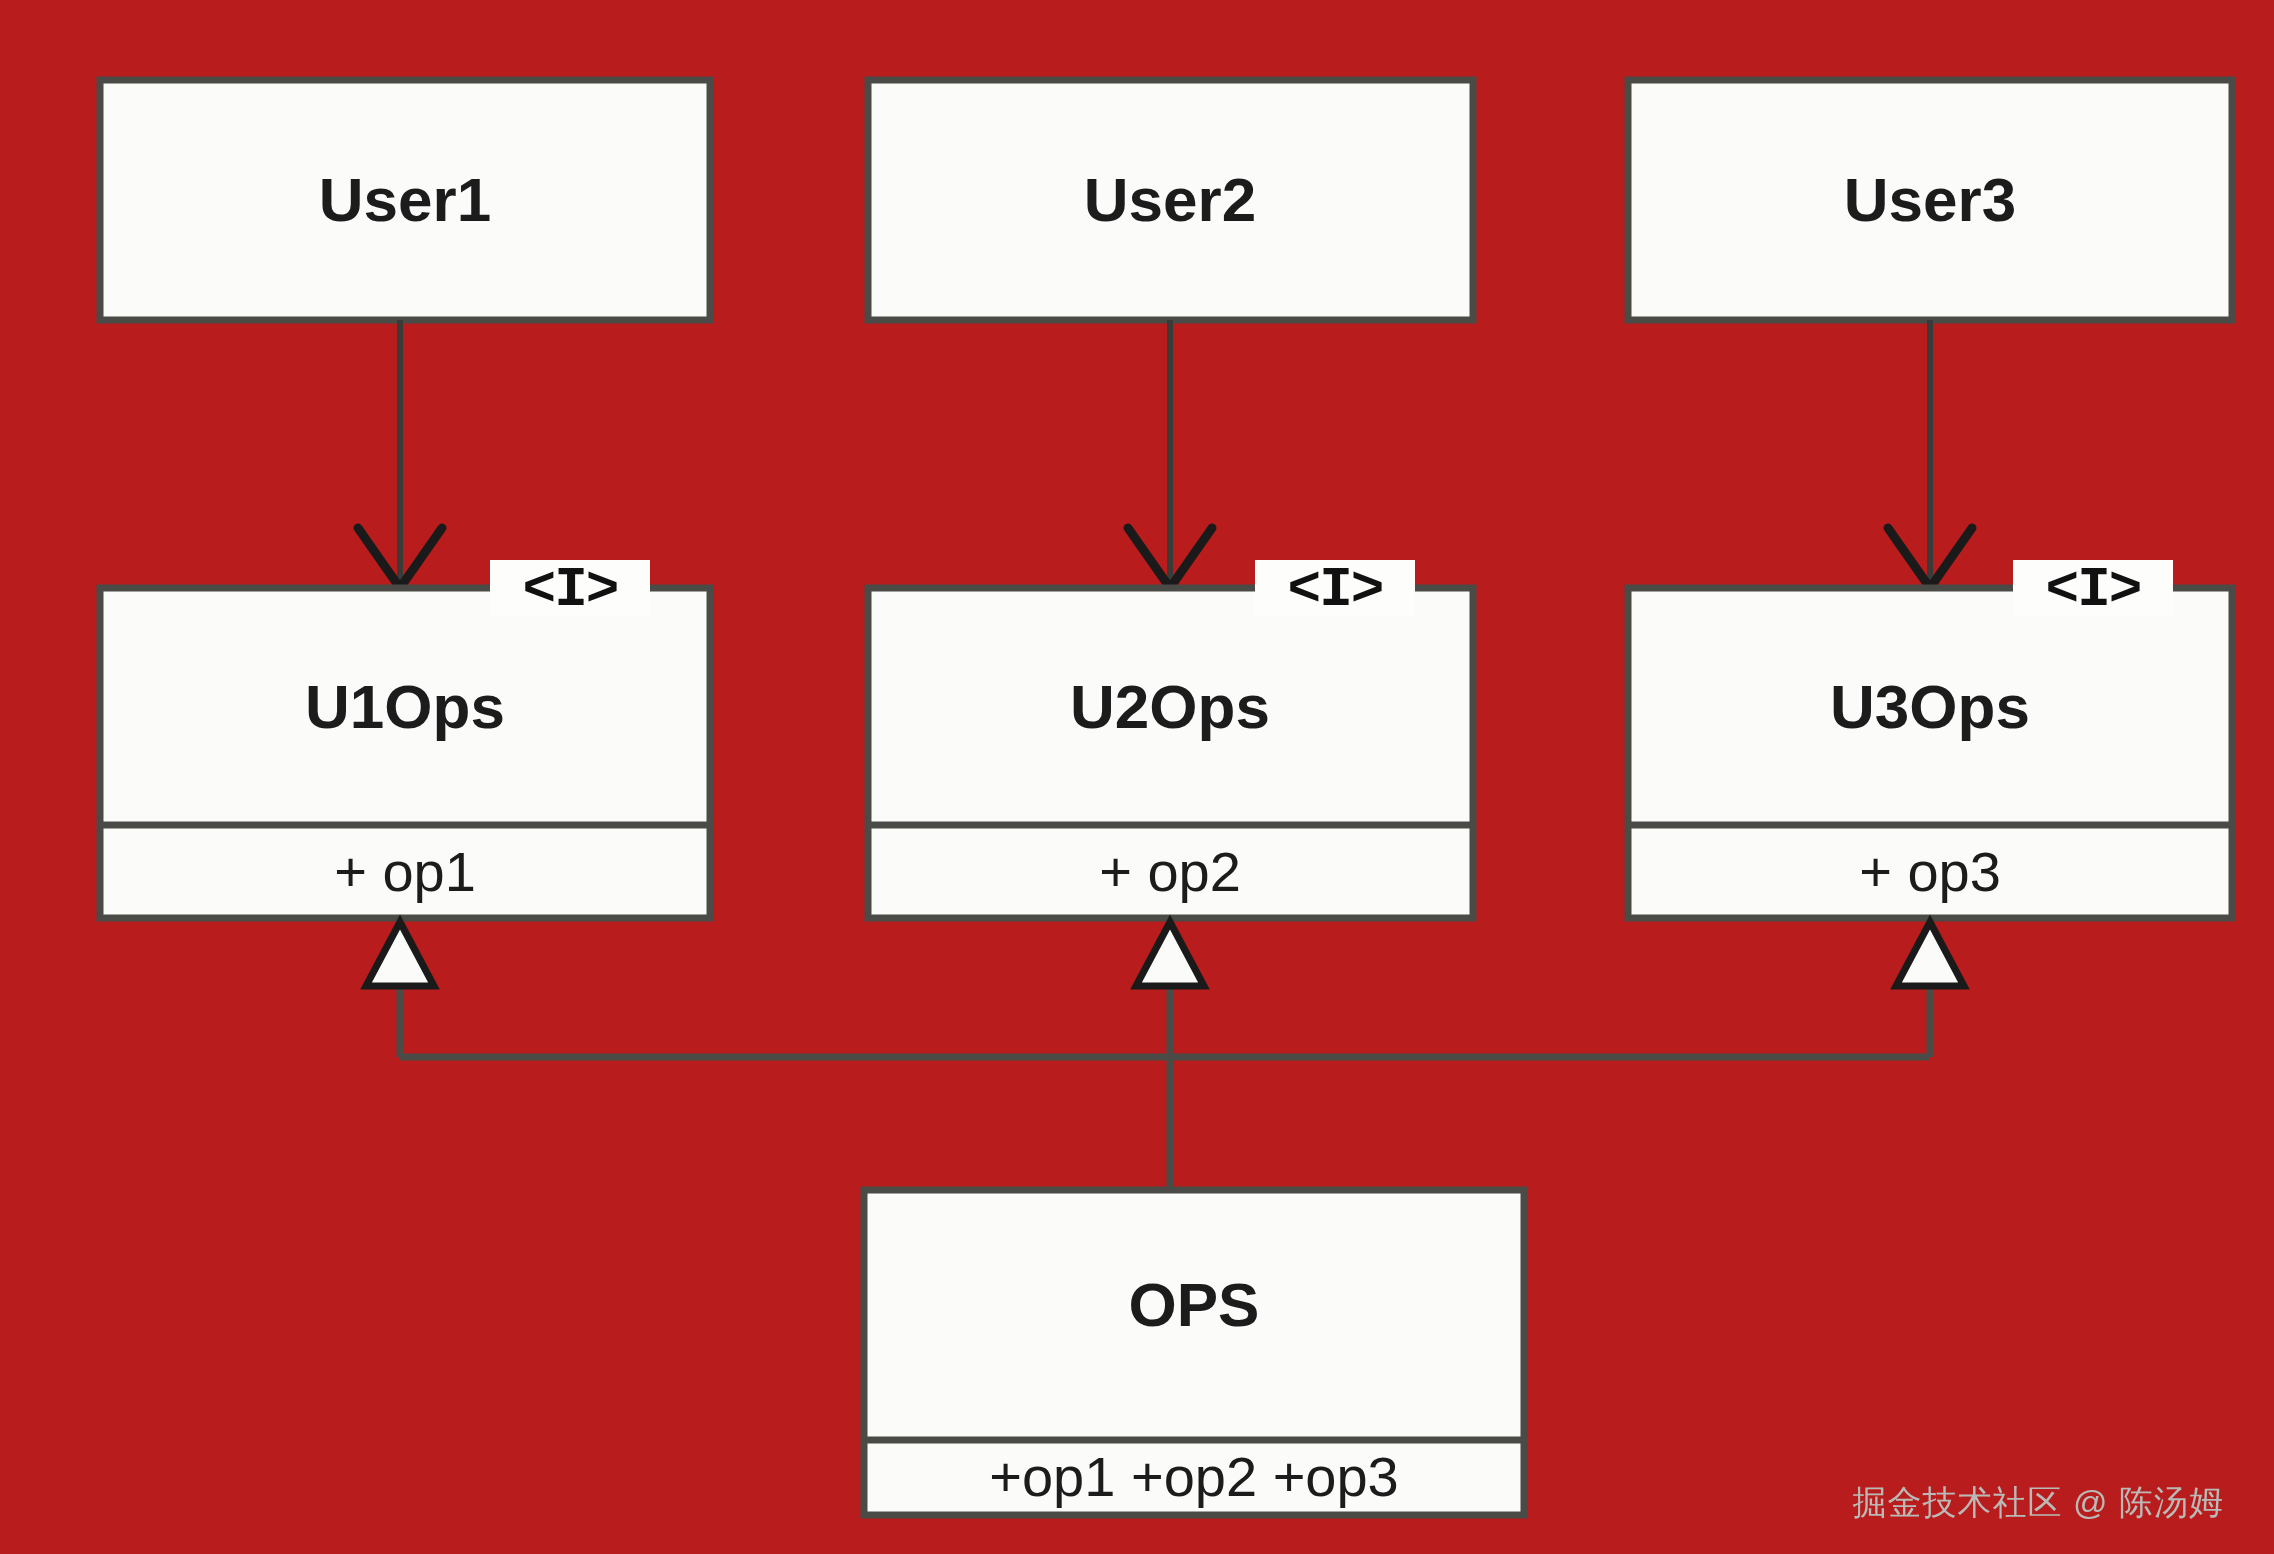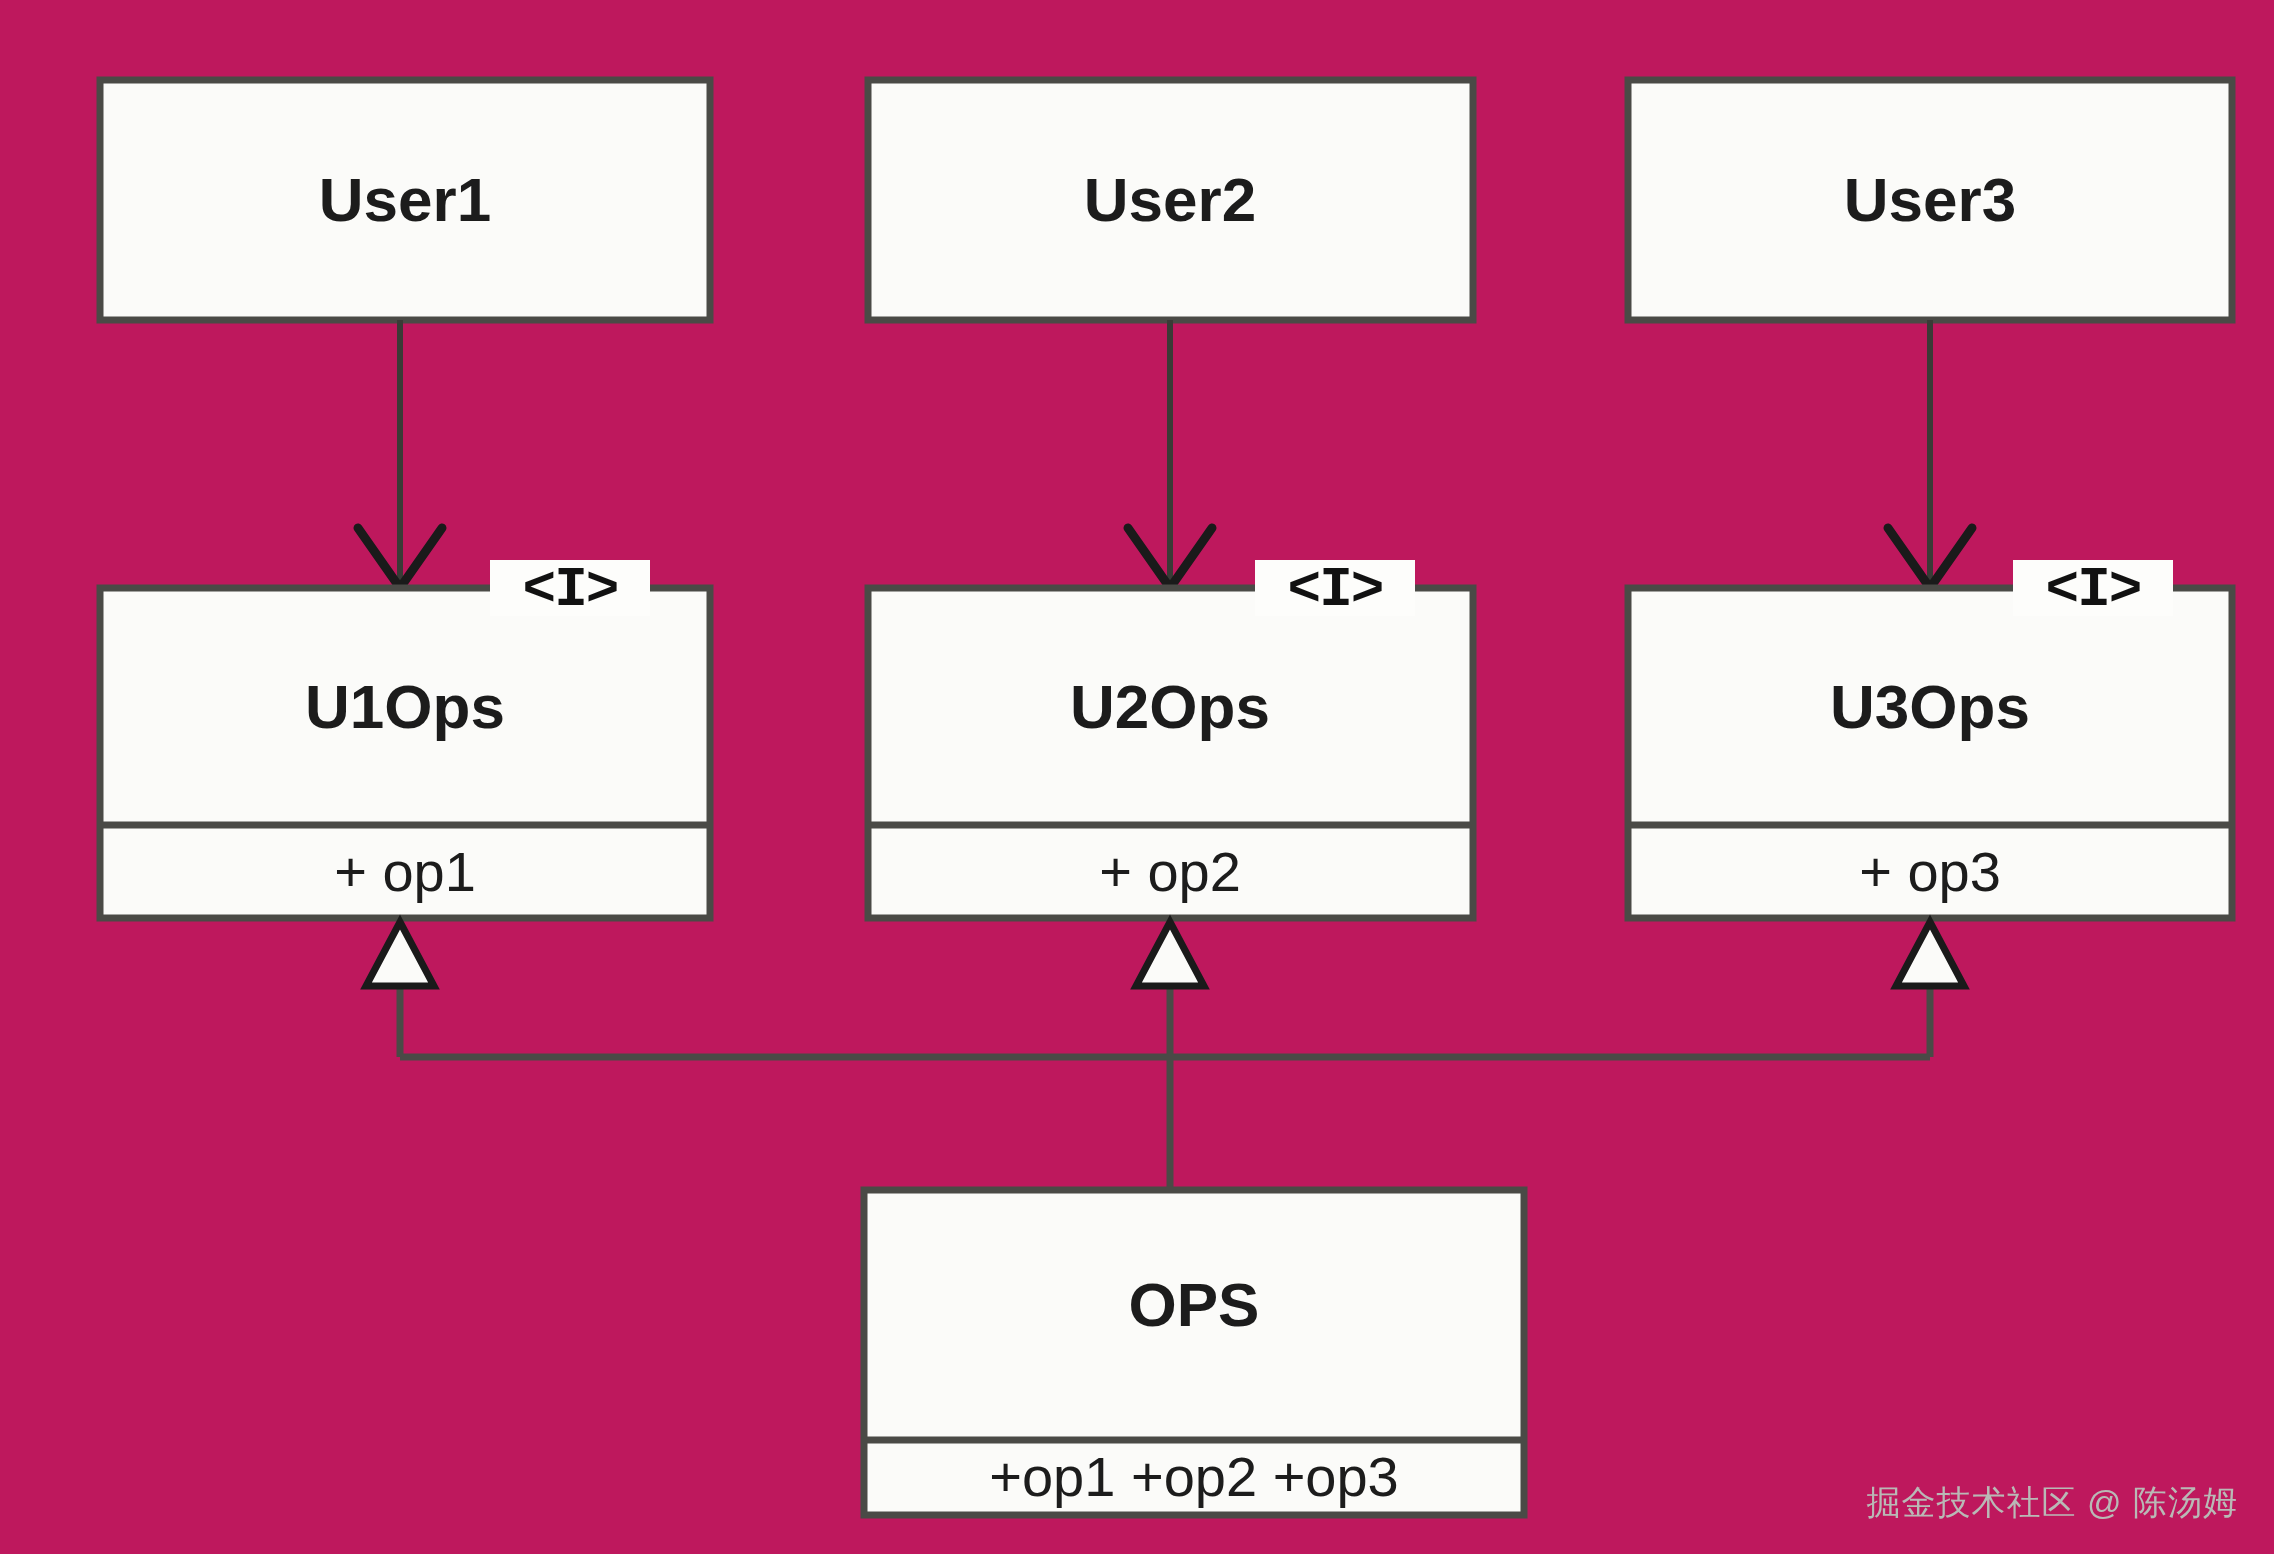--- a/index.html
+++ b/index.html
@@ -7,21 +7,21 @@
     padding: 0;
     background: #ffffff;
   }
   body {
     font-family: "Liberation Sans", sans-serif;
   }
   #canvas {
     position: relative;
     width: 2274px;
     height: 1554px;
-    background: #be185d;
+    background: #b91c1c;
     overflow: hidden;
   }
   #diagram-svg {
     position: absolute;
     left: 0;
     top: 0;
     width: 2274px;
     height: 1554px;
   }
   .uml-box-rect {
@@ -175,15 +175,15 @@
 
     <g>
       <rect class="uml-box-rect" x="864" y="1190" width="660" height="325"></rect>
       <line class="uml-divider" x1="864" y1="1440" x2="1524" y2="1440"></line>
       <text class="uml-title" x="1194" y="1310">OPS</text>
       <text class="uml-member" x="1194" y="1481">+op1 +op2 +op3</text>
     </g>
 
   </svg>
 
-  <div class="watermark" style="right: 36px; bottom: 28px;">掘金技术社区 @ 陈汤姆</div>
+  <div class="watermark" style="right: 50px; bottom: 28px;">掘金技术社区 @ 陈汤姆</div>
 
 </div>
 
 </body></html>

